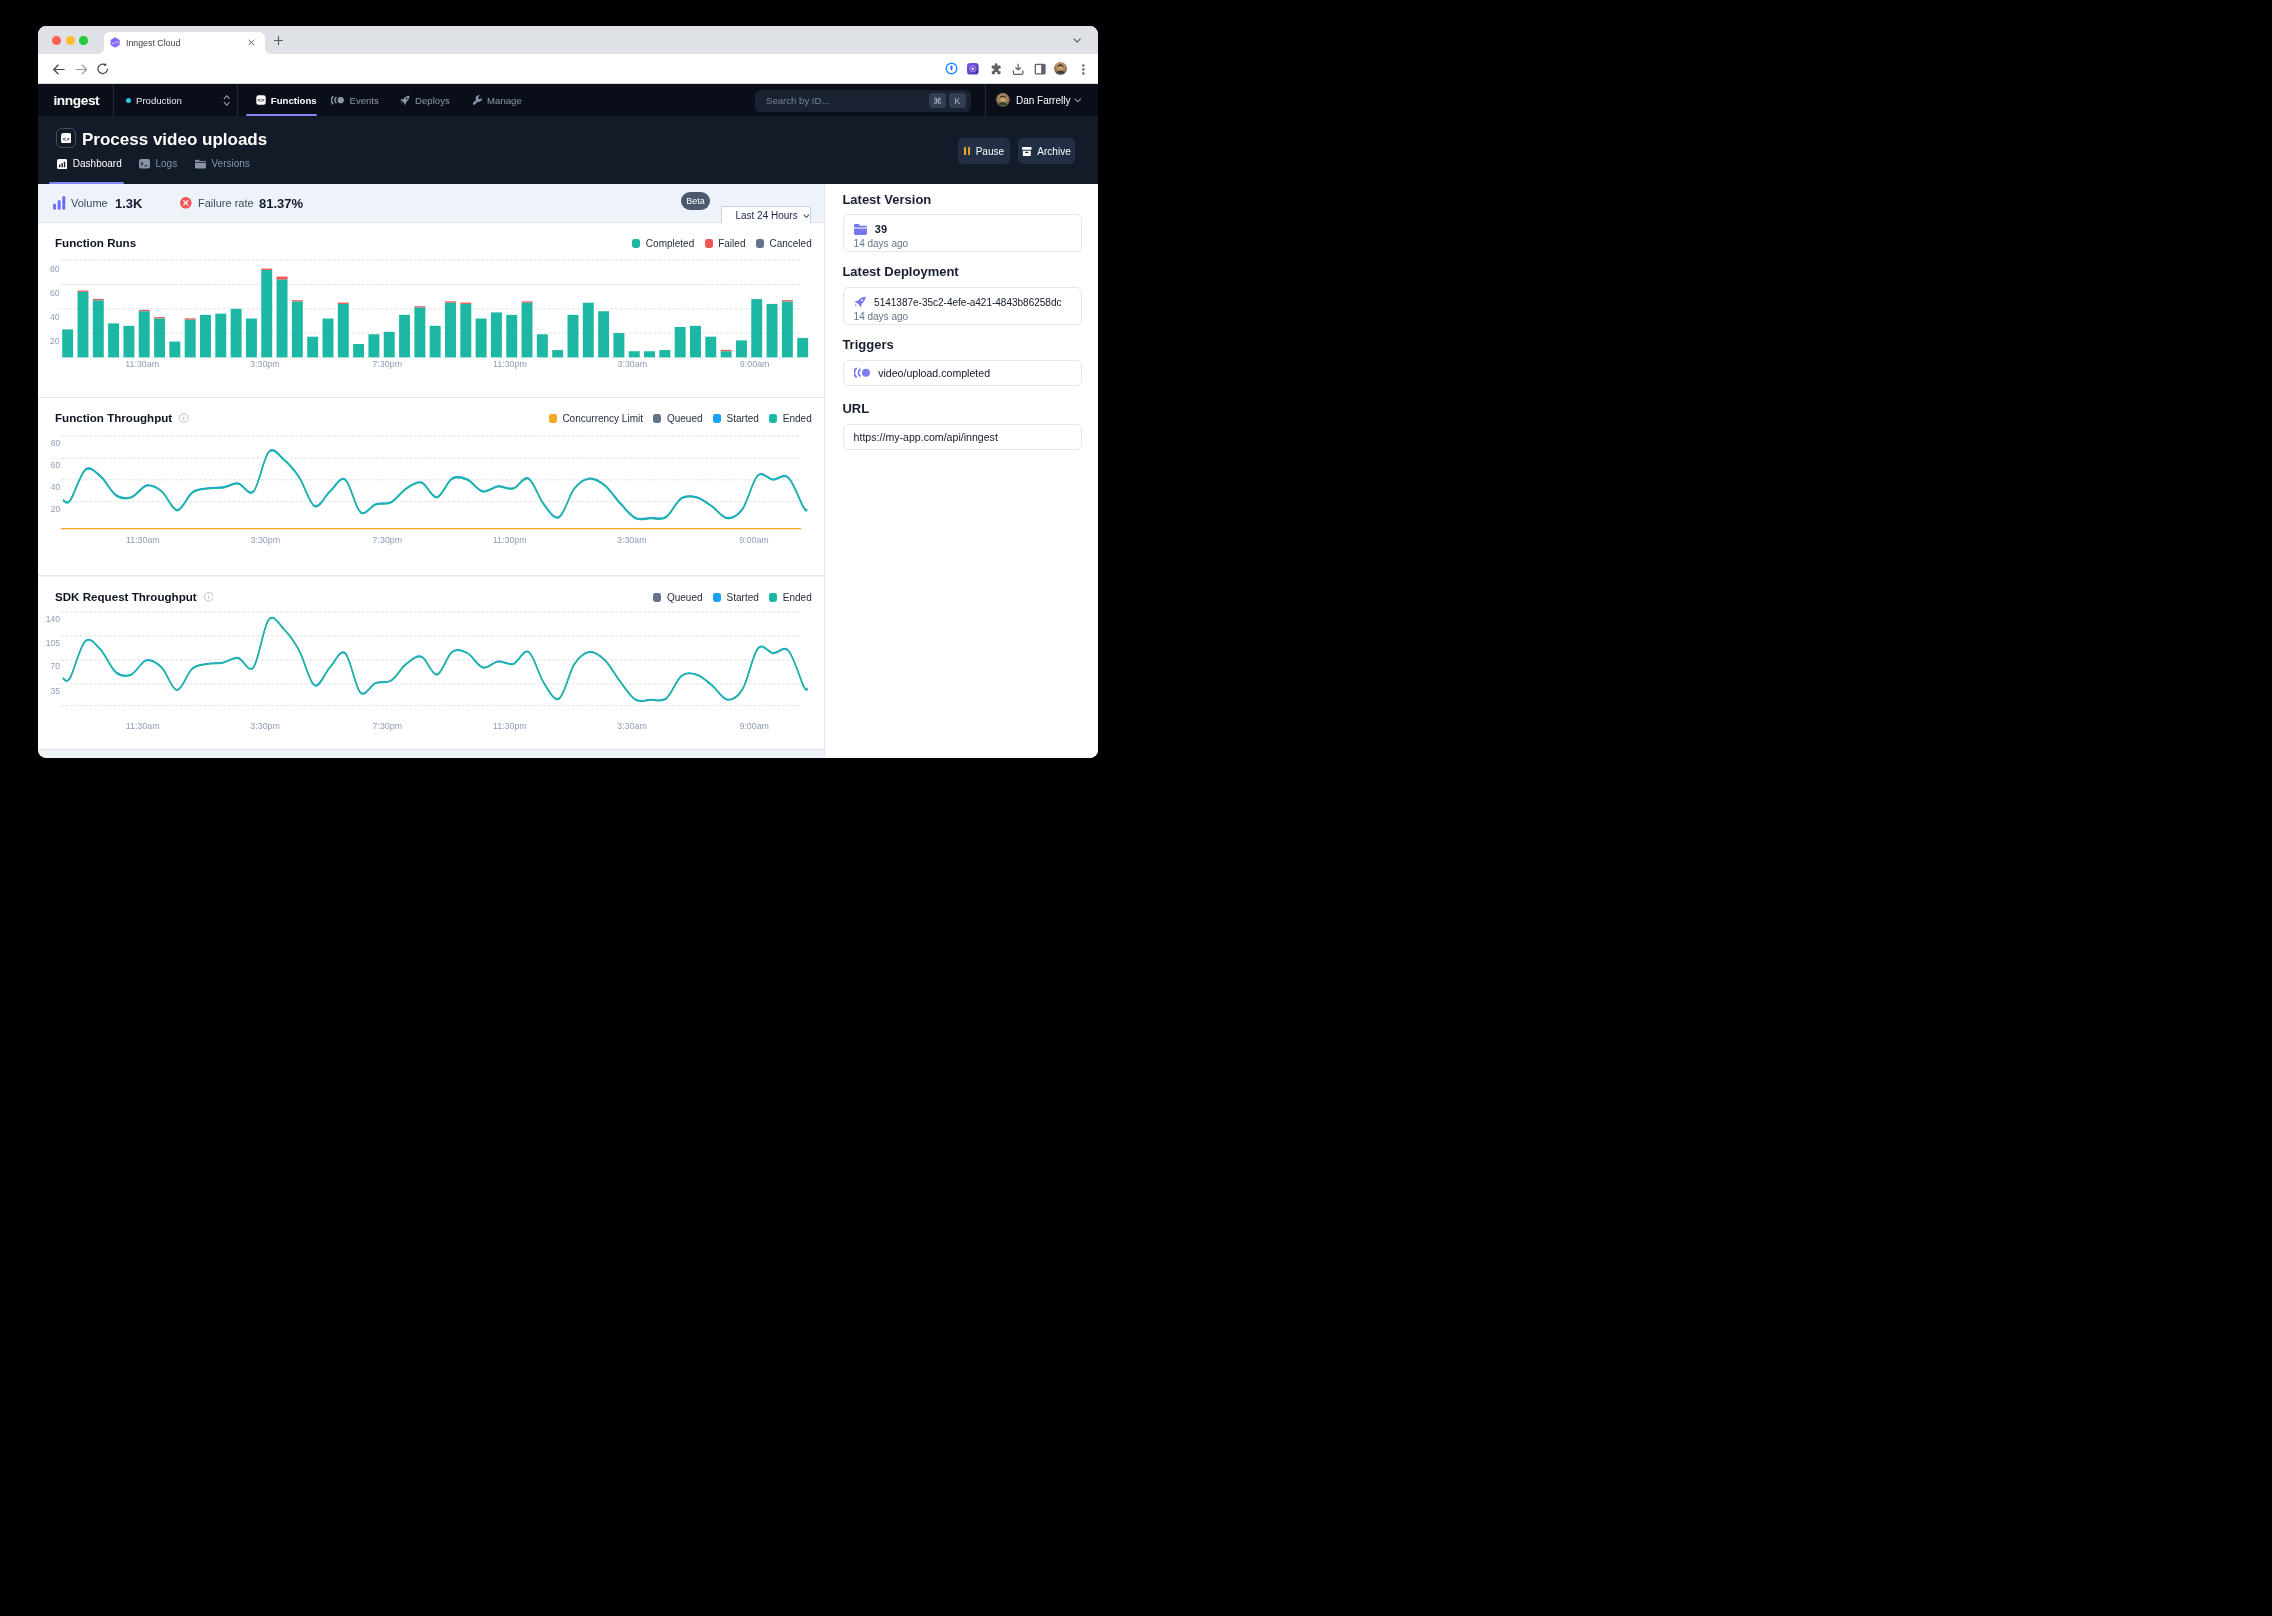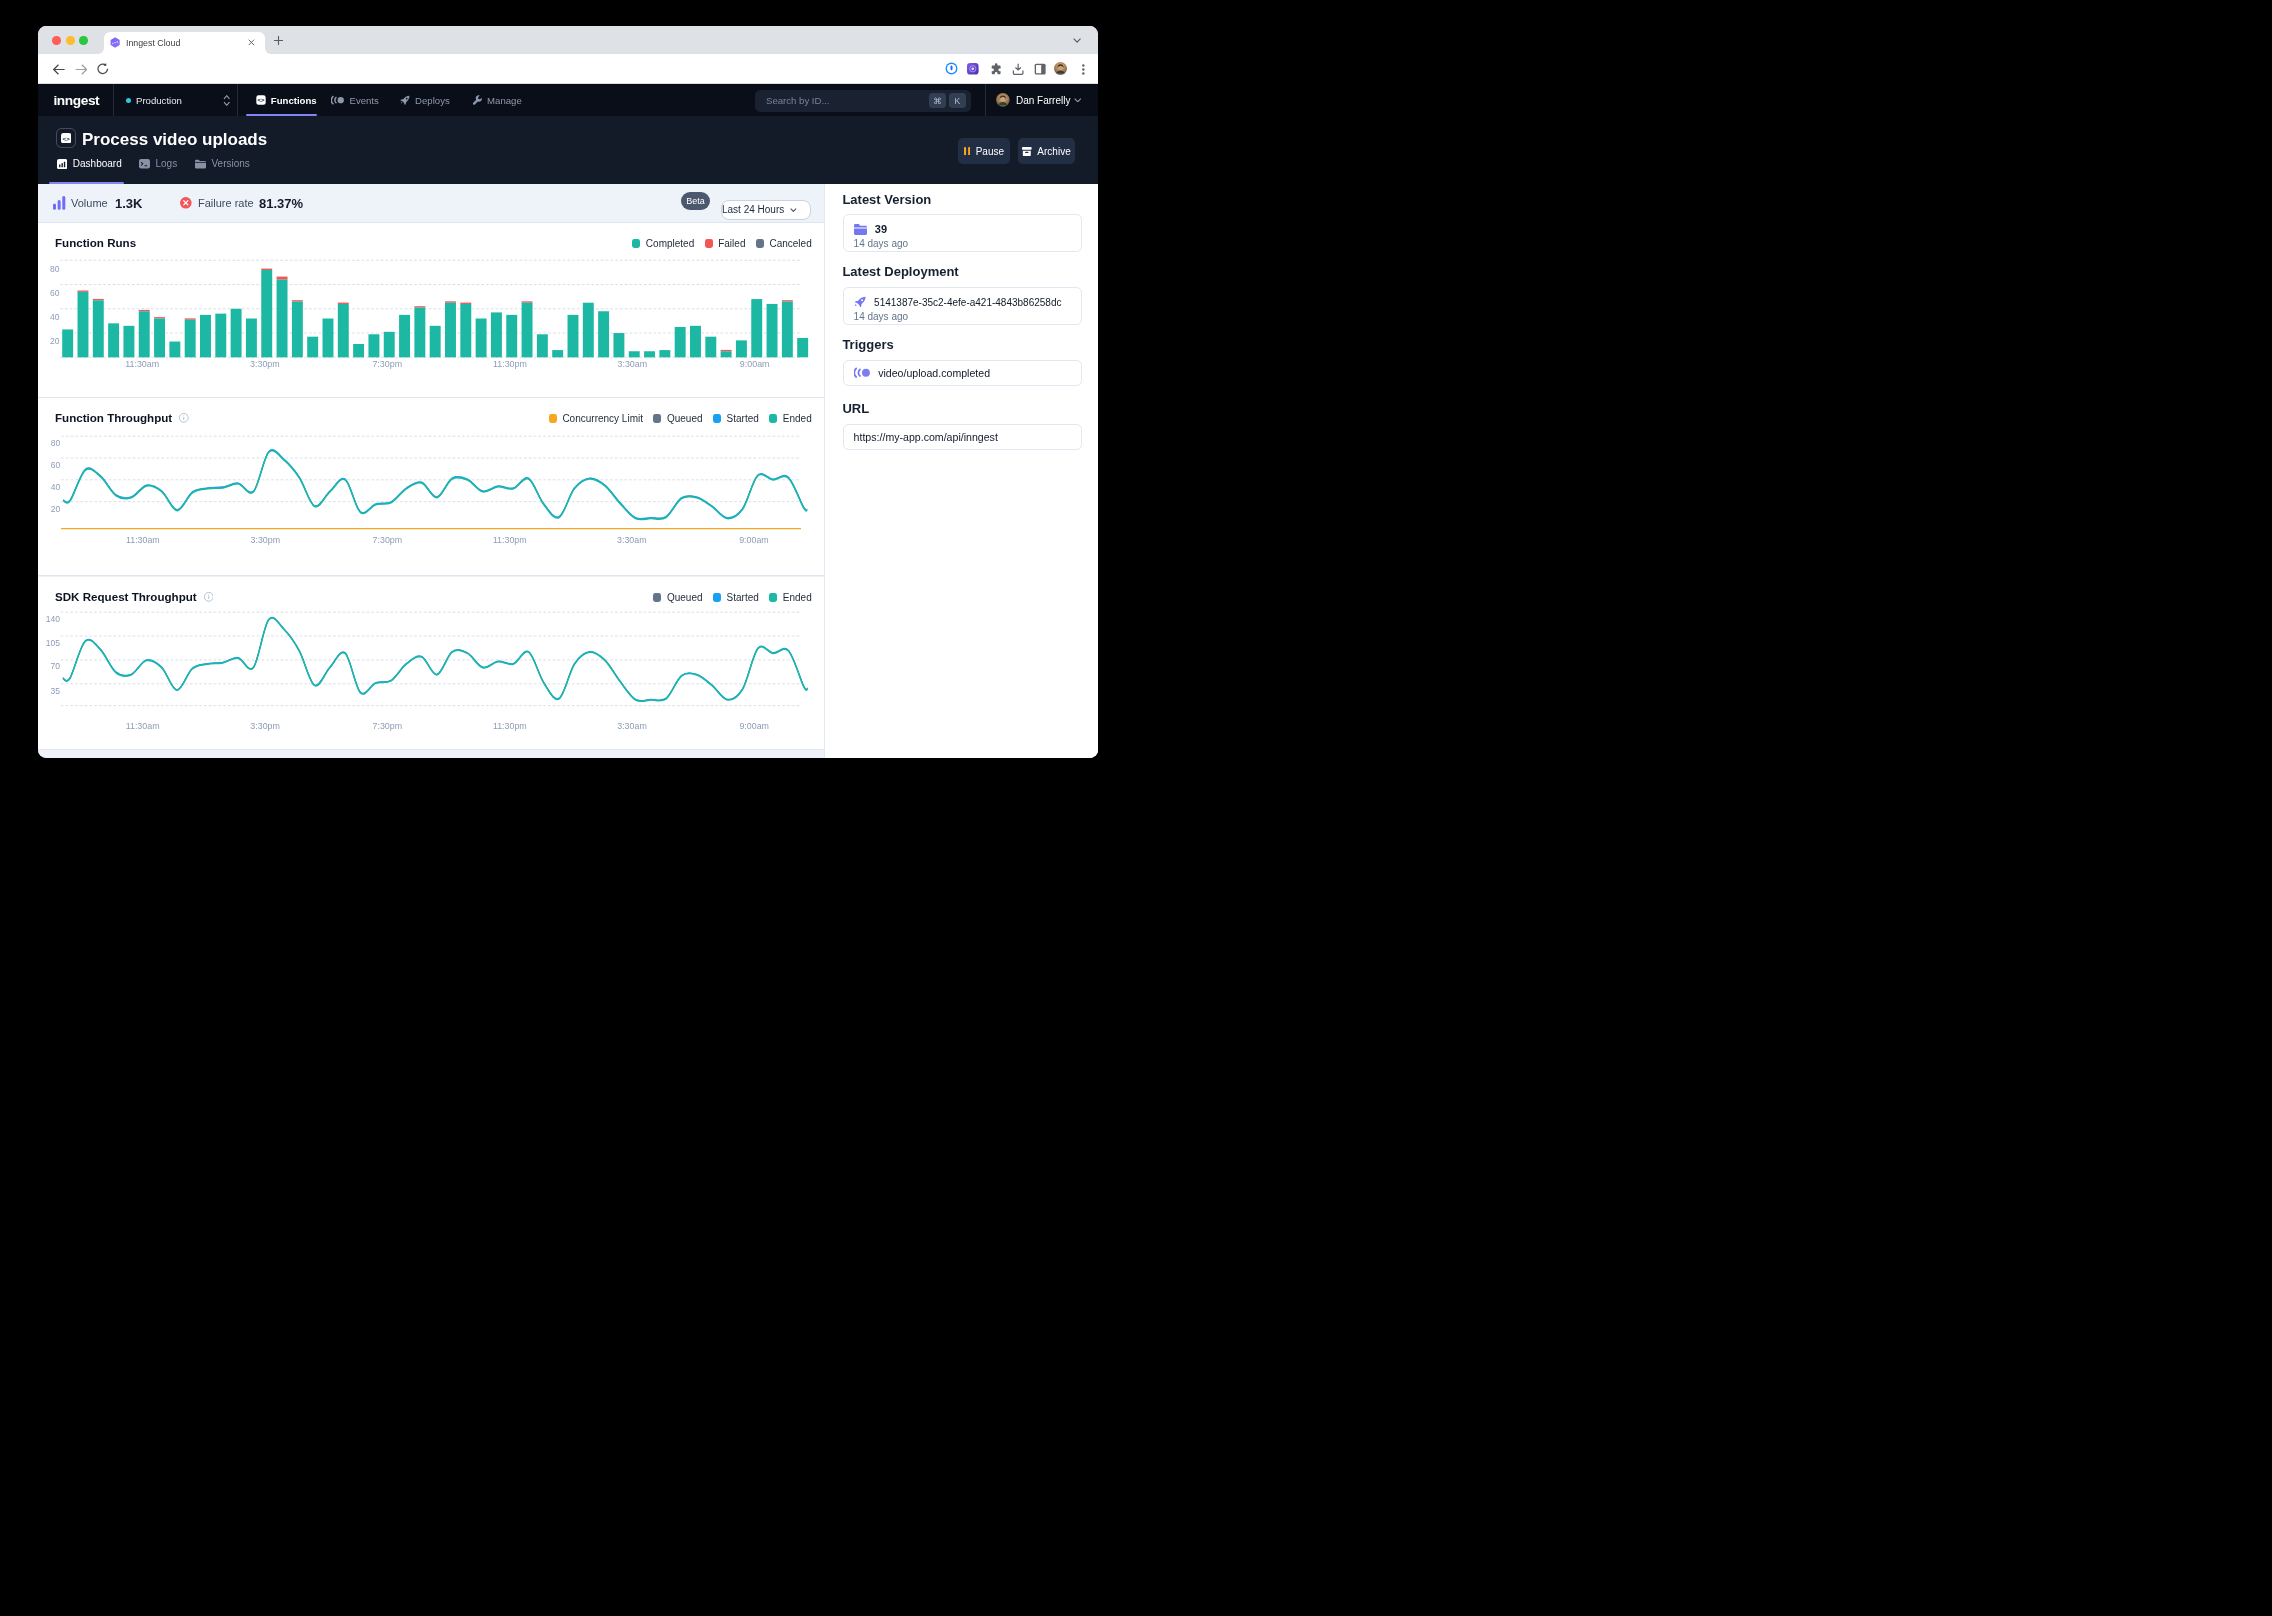--- a/index.html
+++ b/index.html
@@ -35,21 +35,21 @@
 .hbtn{position:absolute;top:22px;height:26px;border-radius:4.8px;background:#222e44;color:#fff;font-size:10px;display:flex;align-items:center;justify-content:center;gap:5.5px}
 #dashline{position:absolute;left:10.6px;top:66px;width:75px;height:1.7px;background:#8285f4;border-radius:1.4px}
 
 #content{position:absolute;left:0;top:158px;width:100%;height:574px;background:#eef2f9}
 #main{position:absolute;left:0;top:0;width:786px;height:100%}
 #side{position:absolute;left:786px;top:0;width:274px;height:100%;background:#fff;border-left:0.7px solid #e3e9f1}
 #stats{position:absolute;left:0;top:0;width:100%;height:39px;border-bottom:0.7px solid #dfe5ee}
 .statlab{font-size:11px;color:#3c4a61}
 .statval{font-size:13px;font-weight:700;color:#131c2e}
 #beta{position:absolute;left:643px;top:7.5px;width:29px;height:18px;border-radius:9px;background:#4b586e;color:#fff;font-size:9px;display:flex;align-items:center;justify-content:center}
-#range{position:absolute;left:683px;top:16px;width:90px;height:19.5px;border-radius:8px;background:#fff;border:0.7px solid #c9d2e0;color:#1b2940;font-size:10px;display:flex;align-items:center;justify-content:flex-start;gap:5.5px}
+#range{position:absolute;left:683px;top:22px;width:90px;height:19.5px;border-radius:1px;background:#fff;border:0.7px solid #c9d2e0;color:#1b2940;font-size:10px;display:flex;align-items:center;justify-content:flex-end;gap:5.5px}
 .sec{position:absolute;left:0;width:100%;background:#fff}
 .sectitle{position:absolute;left:17px;top:13.3px;font-size:11.6px;font-weight:700;color:#0c1322;display:flex;align-items:center;gap:6.8px}
 .legend{position:absolute;right:12.3px;top:15px;display:flex;align-items:center;gap:10.3px;font-size:10px;color:#1f2937}
 .li{display:flex;align-items:center;gap:5.5px}
 .dot{width:8.2px;height:8.2px;border-radius:2.4px;display:inline-block}
 
 .shead{position:absolute;left:17.4px;font-size:13px;font-weight:600;color:#16202f}
 .scard{position:absolute;left:18px;width:239px;background:#fff;border:0.7px solid #e1e7f0;border-radius:5.5px}
 .scard .r1{position:absolute;left:9.6px;top:7.5px;display:flex;align-items:flex-end;gap:8.2px;font-size:11px;color:#111a28;font-weight:700}
 .scard .r2{position:absolute;left:9.6px;top:22.6px;font-size:10px;color:#64748b}

